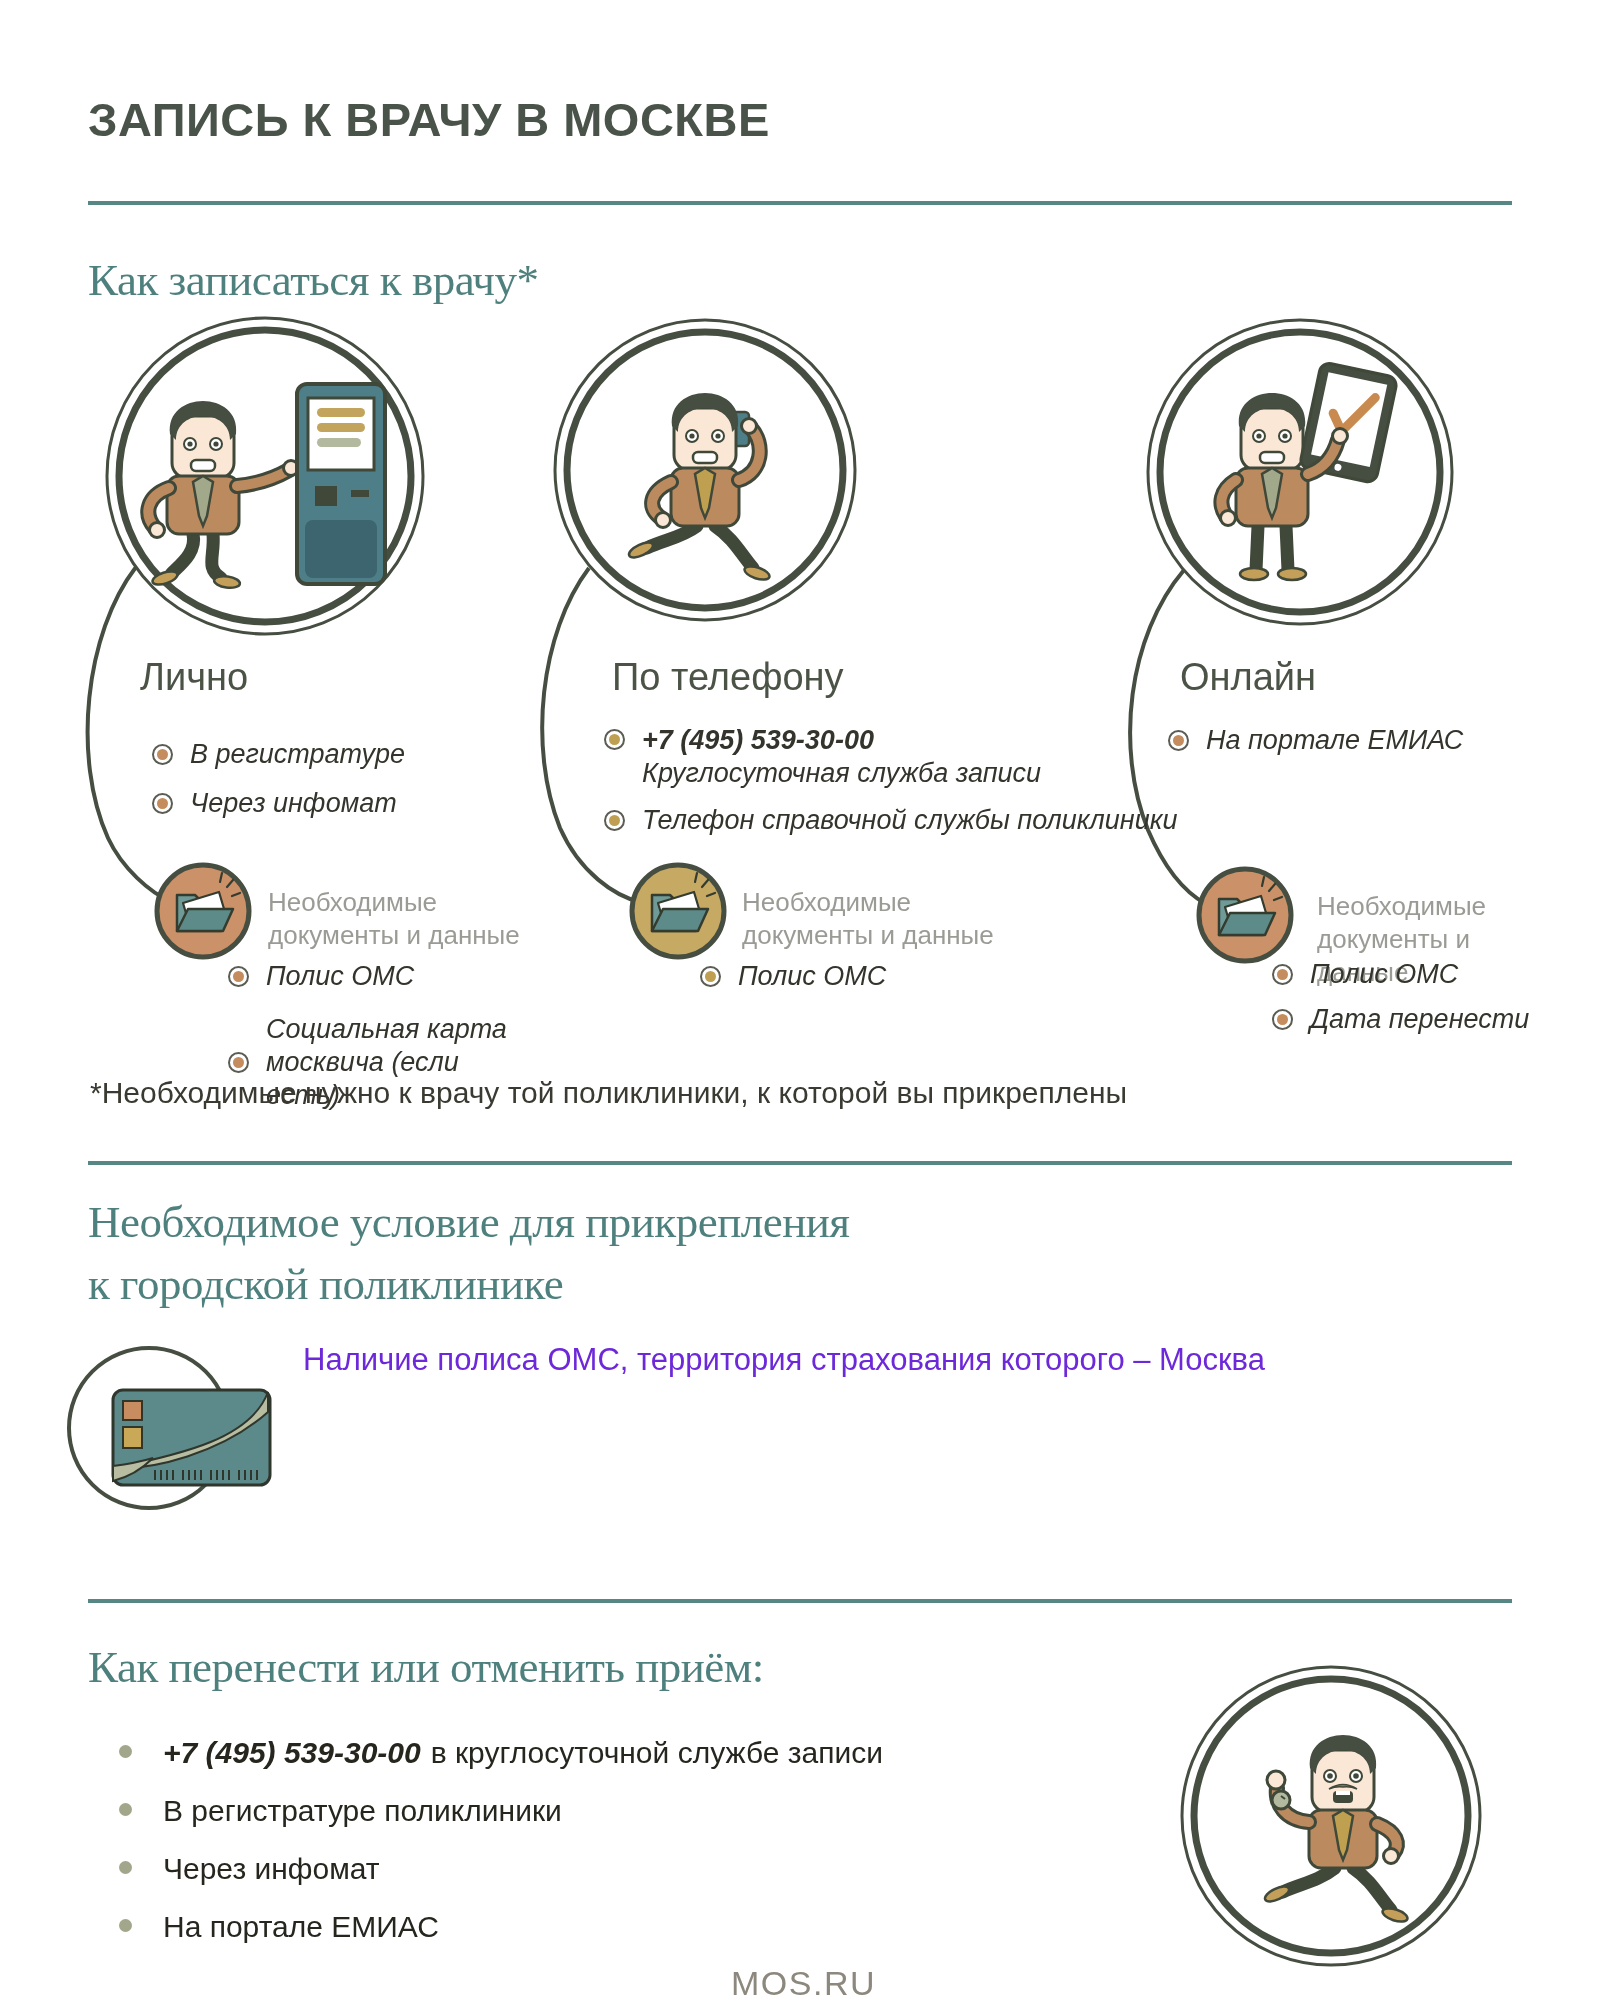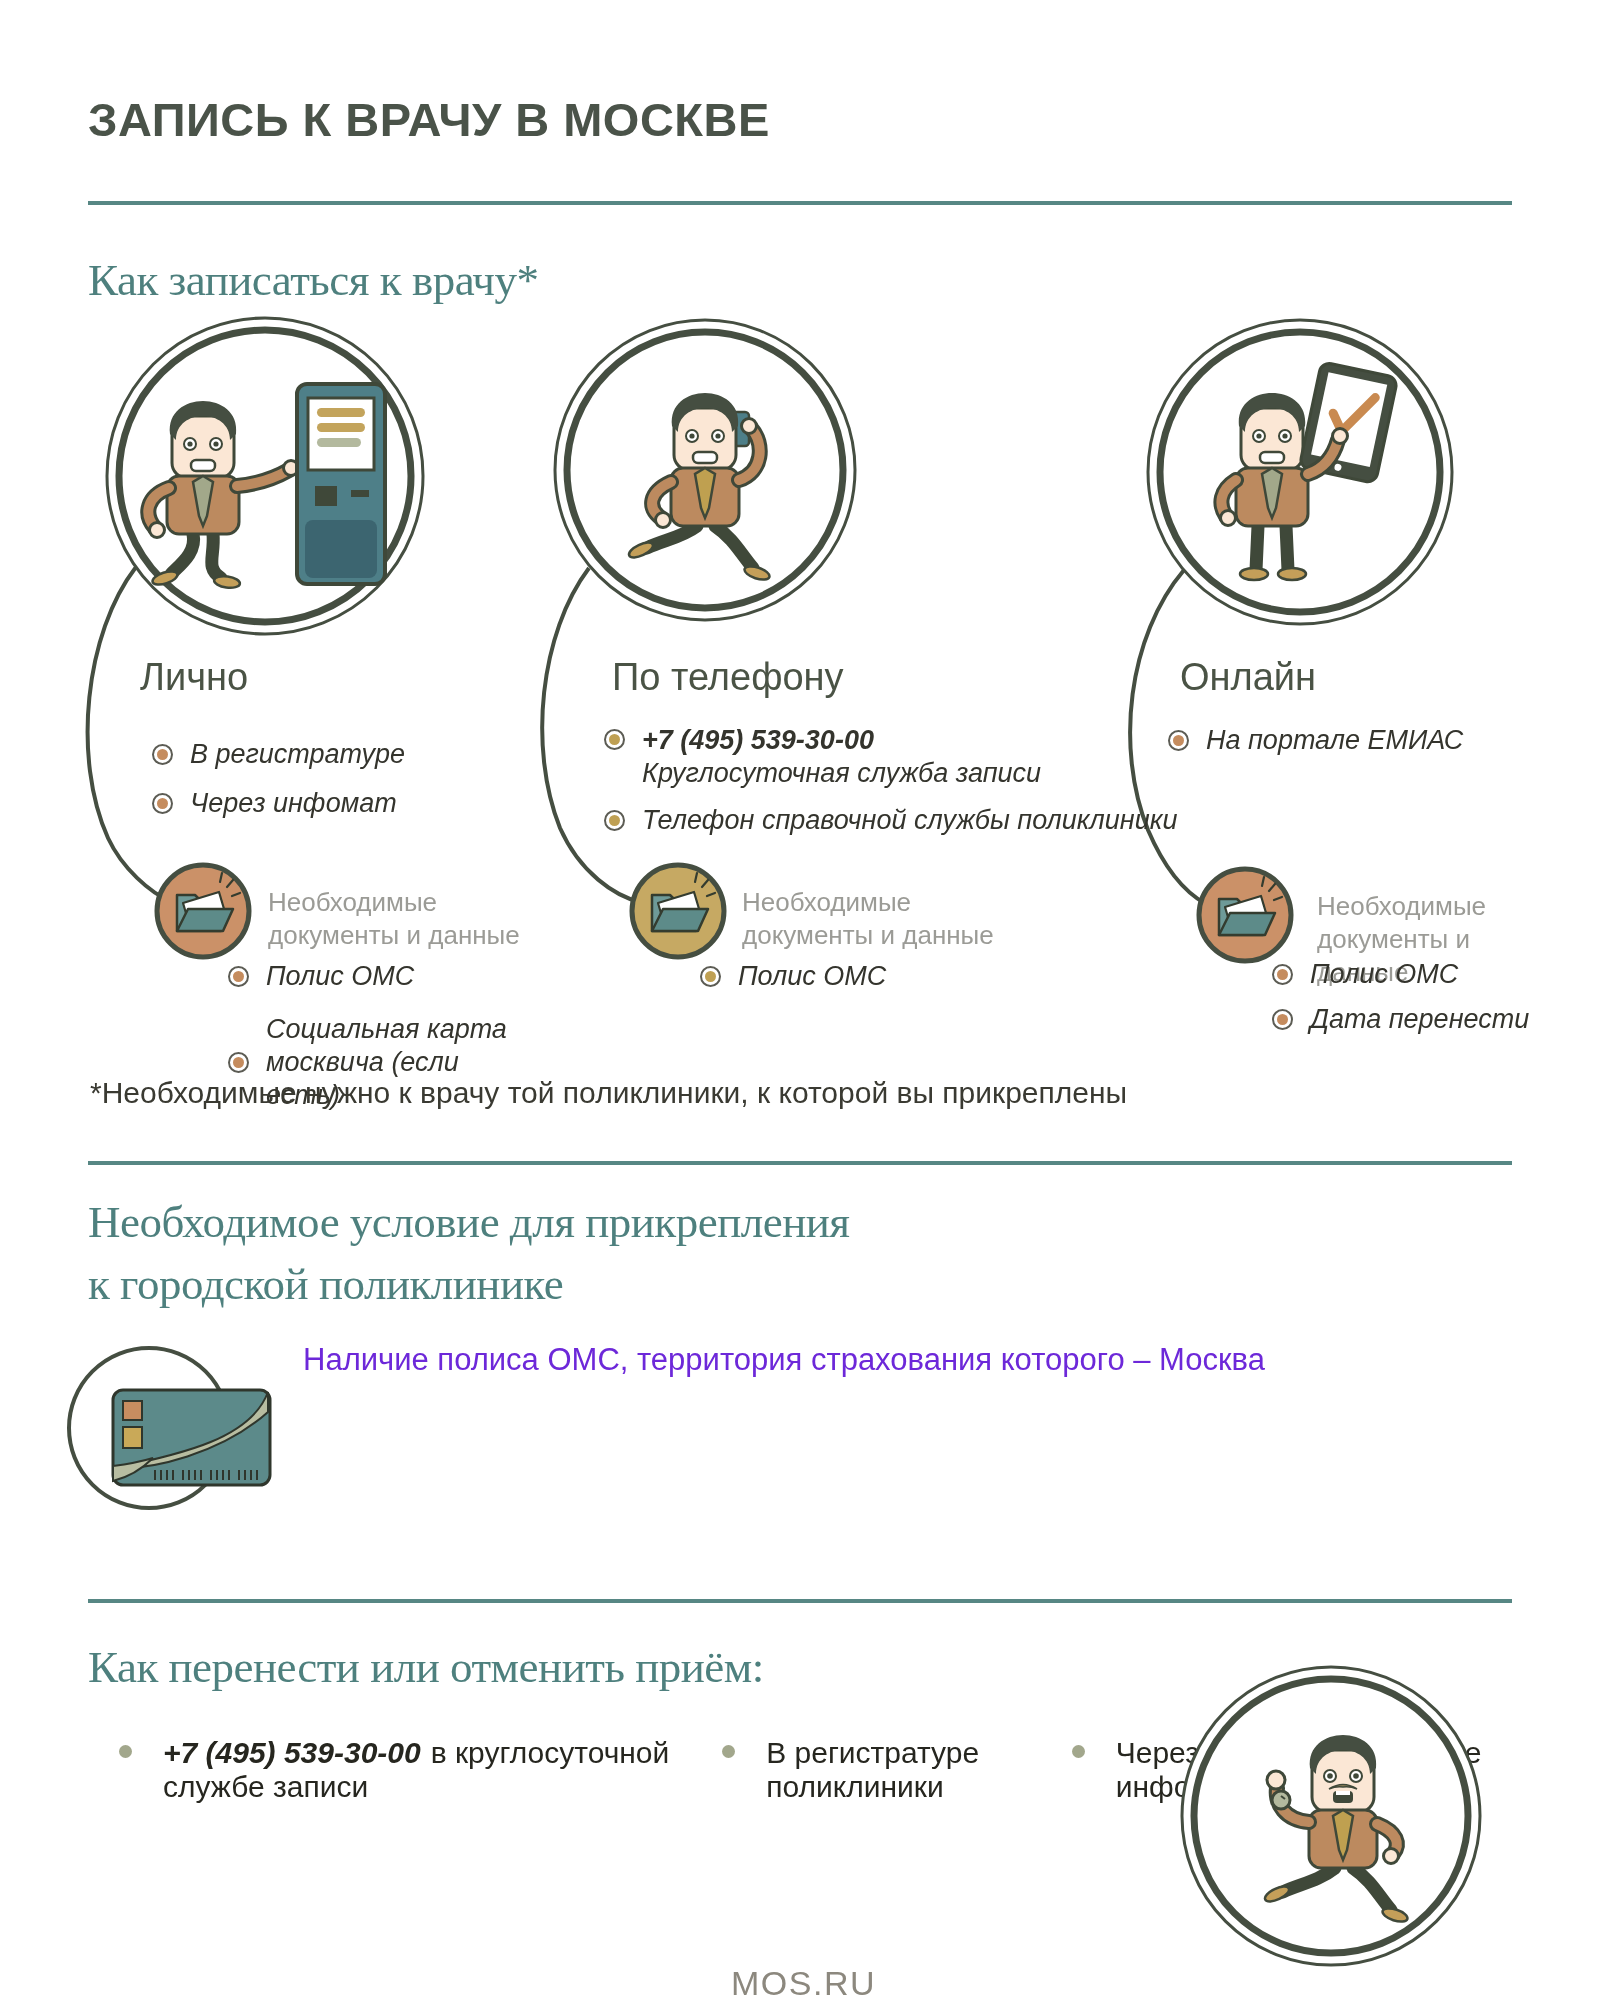--- a/index.html
+++ b/index.html
@@ -29,21 +29,21 @@
   .opt-text b{font-weight:bold;}
   .row-center{align-items:center;}
   .row-center .ring{margin-top:0;}
   
   .docs-label{font-size:26px;color:#9b9b96;line-height:33px;}
   
   .footnote{left:90px;top:1028px;font-size:30px;color:#3a3a32;}
   .cond-text{left:303px;top:1294px;font-size:31px;color:#6d28d9;}
   .note-text{left:112px;top:1478px;font-size:30px;color:#2f2f29;}
   
-  .resched-list{left:119px;top:1688px;display:flex;flex-direction:row;}
+  .resched-list{left:119px;top:1688px;display:flex;flex-direction:column;}
   .resched-row{display:flex;align-items:flex-start;margin-bottom:25px;height:33px;}
   .sage-dot{flex:0 0 auto;width:13px;height:13px;border-radius:50%;background:#a2a78c;margin-right:31px;margin-top:9px;}
   .resched-text{font-size:30px;color:#26261f;line-height:34px;}
   .resched-text .ph{font-weight:bold;font-style:italic;margin-right:10px;}
   .brand{left:731px;top:1916px;font-size:34px;color:#8c887e;letter-spacing:1.5px;}
   svg{display:block;}
   
   .skin{fill:#fbe7d5;stroke:#3f4839;stroke-width:3px;}
   .hairF{fill:#454e41;}
   .shirt{fill:#bc8a5f;stroke:#3f4839;stroke-width:3px;}

